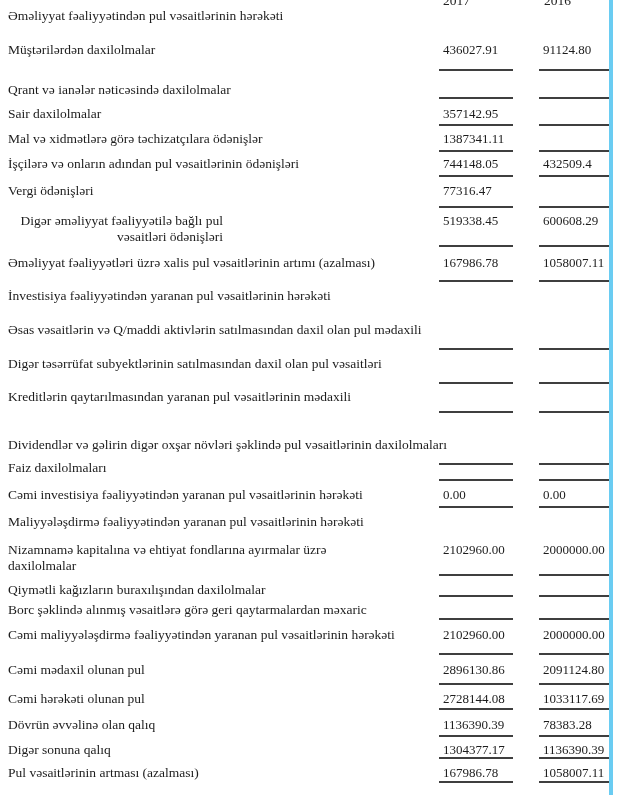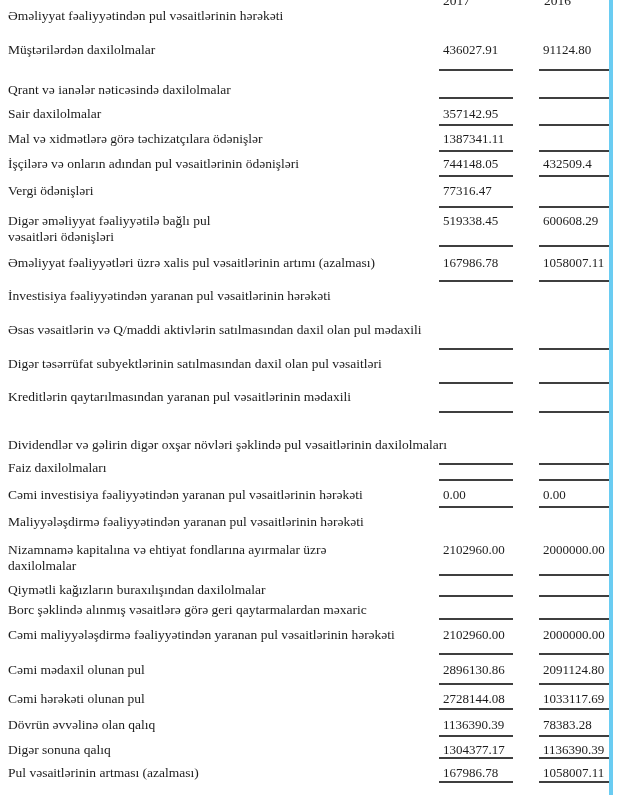--- a/index.html
+++ b/index.html
@@ -111,21 +111,21 @@
         <div class="label">Vergi ödənişləri</div>
         <div class="cell c1">
           <span class="val">77316.47</span>
           <div class="rule" style="background: rgb(63, 63, 63);"></div>
         </div>
         <div class="cell c2">
           <span class="val"></span>
           <div class="rule" style="background: rgb(63, 63, 63);"></div>
         </div>
       </div>
-      <div class="row" style="top: 213px; height: 34px;">
+      <div class="row" style="top: 213px; height: 34px; text-align: right;">
         <div class="label wrap" style="width: 215px;">Digər əməliyyat fəaliyyətilə bağlı pul vəsaitləri ödənişləri</div>
         <div class="cell c1">
           <span class="val">519338.45</span>
           <div class="rule" style="background: rgb(63, 63, 63);"></div>
         </div>
         <div class="cell c2">
           <span class="val">600608.29</span>
           <div class="rule" style="background: rgb(63, 63, 63);"></div>
         </div>
       </div>

